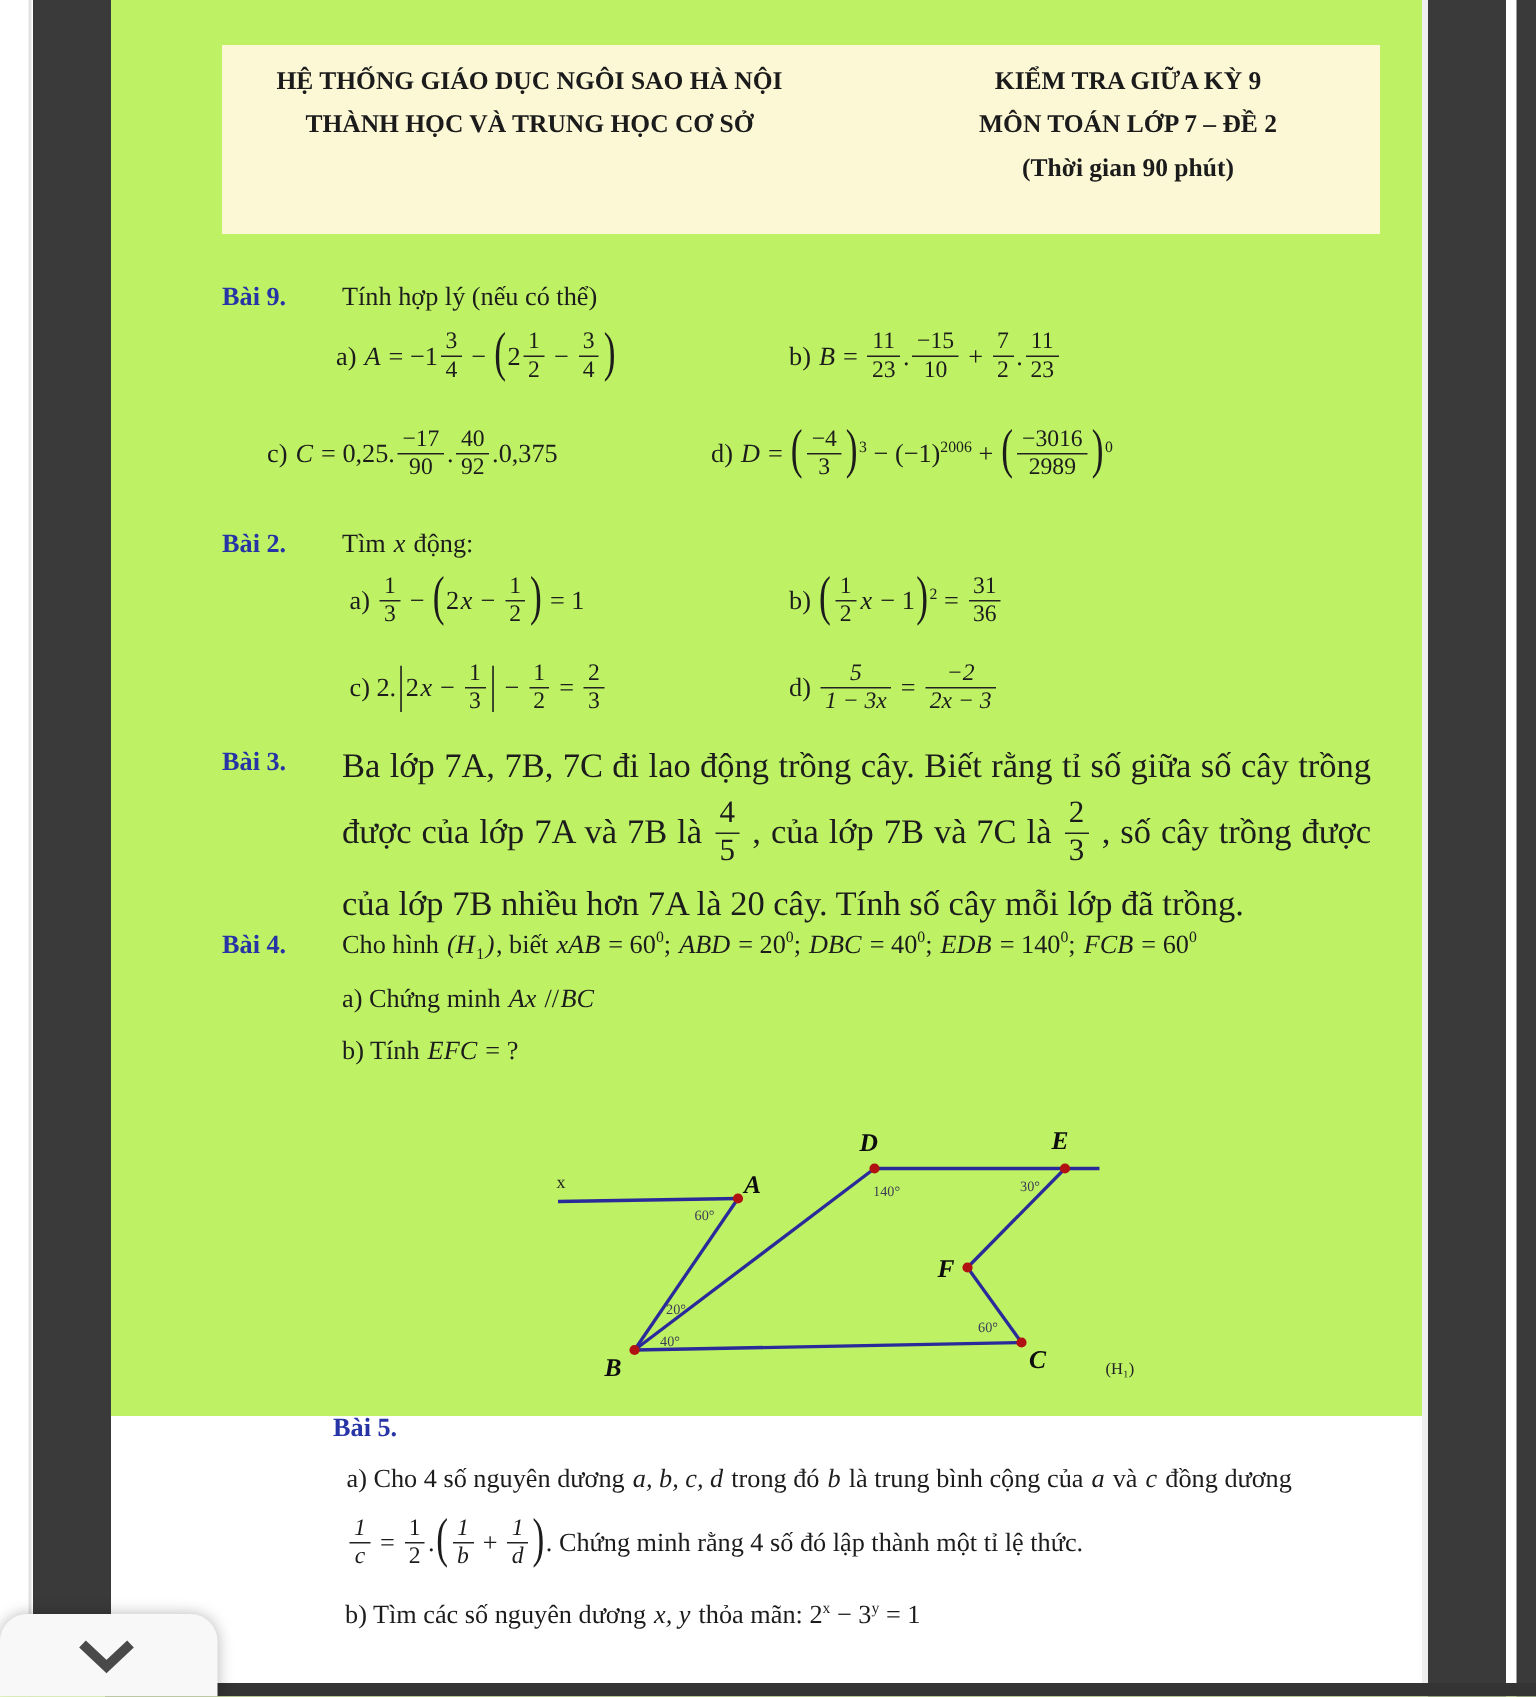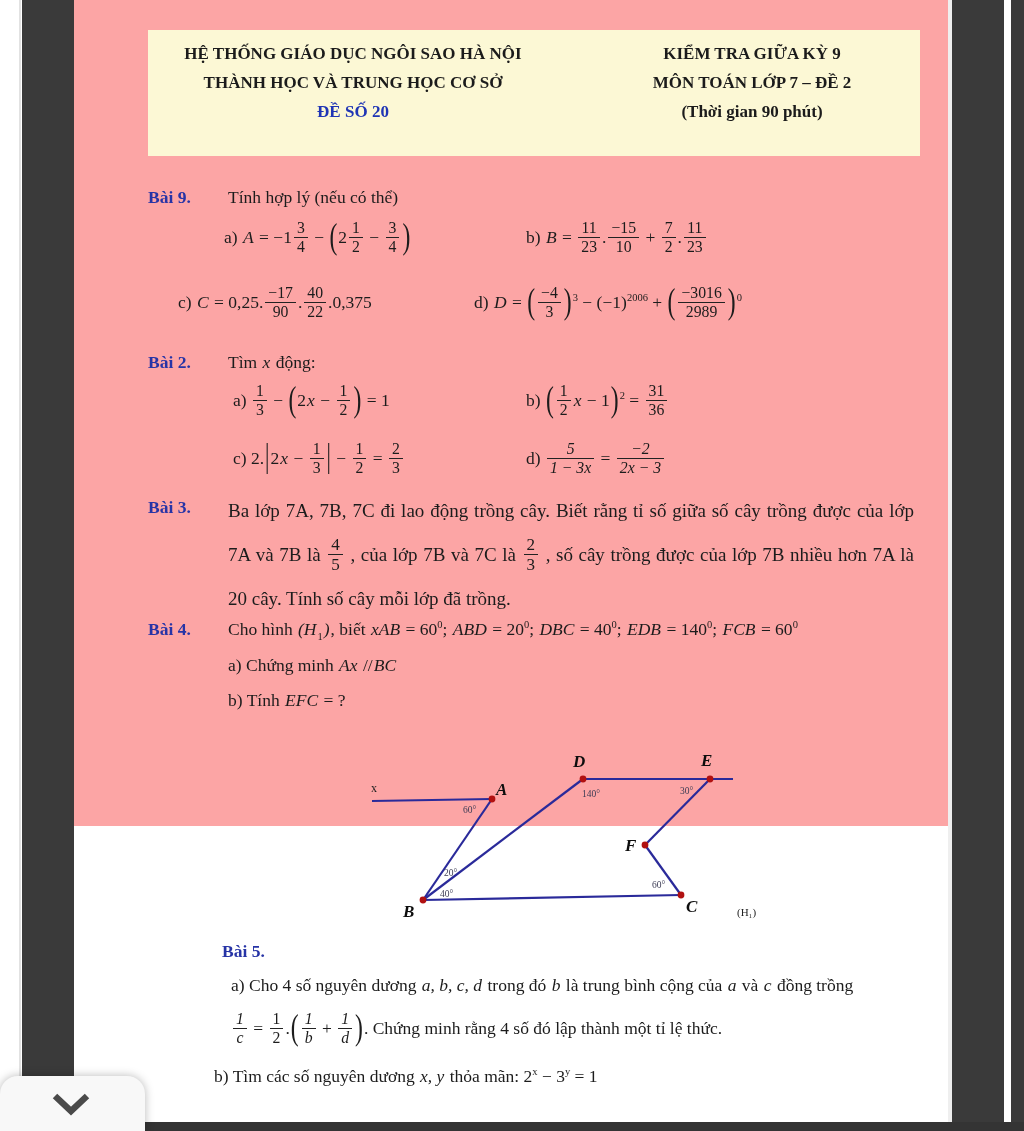--- a/index.html
+++ b/index.html
@@ -6,34 +6,34 @@
   body{width:1024px;height:1131px;position:relative;background:#ffffff;
        font-family:"Liberation Serif",serif;color:#1c1c1c;overflow:hidden}
   
   .edge-line{position:absolute;left:19px;top:0;width:2px;height:1131px;background:#e2e2e2}
   .bar{position:absolute;background:#3a3a3a}
   .bar-left{left:22px;top:0;width:52px;height:1123px}
   .bar-right{left:952px;top:0;width:52px;height:1131px}
   .bar-edge{left:1011px;top:0;width:13px;height:1131px}
   .bar-bottom{left:70px;top:1122px;width:954px;height:9px;background:#343434;position:absolute}
   .page-divider{position:absolute;left:948px;top:0;width:4px;height:1131px;background:#efefef}
-  .page{position:absolute;left:74px;top:0;width:874px;height:826px;background:#fca5a5}
+  .page{position:absolute;left:74px;top:0;width:874px;height:944px;background:#bef264}
 
   
   .header-box{position:absolute;left:74px;top:30px;width:772px;height:126px;background:#fcf8d5}
   .hline{font-weight:bold;font-size:17px;line-height:29px;color:#1b1b1b;text-align:center}
   .hline.blue{color:#1f35b5}
   .hcol-l{position:absolute;left:10px;top:9px;width:390px}
   .hcol-r{position:absolute;left:448px;top:9px;width:312px}
 
   
   .bai{position:absolute;font-weight:bold;color:#2734a6;font-size:17.5px;white-space:nowrap}
   .ptxt{position:absolute;font-size:17.5px;white-space:nowrap}
   .fline{position:absolute;font-size:17.5px;white-space:nowrap;line-height:50px;height:50px}
-  .para{position:absolute;font-size:19px;line-height:44px;text-align:justify}
+  .para{position:absolute;font-size:23px;line-height:44px;text-align:justify}
   .mv{font-style:italic;padding:0 1px}
   sup{font-size:0.6em;line-height:0}
   sub{font-size:0.6em;line-height:0}
   .frac{display:inline-block;vertical-align:middle;text-align:center;line-height:1.12;
         font-size:0.9em;margin:0 2px;position:relative;top:-2px}
   .frac .fn{display:block;padding:0 3px 0.5px 3px;border-bottom:1.4px solid #222}
   .frac .fd{display:block;padding:0 3px}
   .frac.it{font-style:italic}
   .bp{display:inline-block;transform:scaleY(1.55);font-size:1.35em;vertical-align:middle;
       line-height:1;padding:0 1px;position:relative;top:-2px}
@@ -62,34 +62,33 @@
 <div class="bar bar-right"></div>
 <div class="bar bar-edge"></div>
 <div class="bar-bottom"></div>
 
 <div class="page">
 
   <div class="header-box">
     <div class="hcol-l">
       <div class="hline">HỆ THỐNG GIÁO DỤC NGÔI SAO HÀ NỘI</div>
       <div class="hline">THÀNH HỌC VÀ TRUNG HỌC CƠ SỞ</div>
-      <div class="hline blue">ĐỀ SỐ 20</div>
     </div>
     <div class="hcol-r">
       <div class="hline">KIỂM TRA GIỮA KỲ 9</div>
       <div class="hline">MÔN TOÁN LỚP 7 – ĐỀ 2</div>
       <div class="hline">(Thời gian 90 phút)</div>
     </div>
   </div>
 
   <div class="bai" style="left:74px;top:187px">Bài 9.</div>
   <div class="ptxt" style="left:154px;top:187px"><span>Tính hợp lý (nếu có thể)</span></div>
   <div class="fline" style="left:150px;top:212px"><span>a) </span><span class="mv">A</span><span> = −1</span><span class="frac"><span class="fn">3</span><span class="fd">4</span></span><span> − </span><span class="bp">(</span><span>2</span><span class="frac"><span class="fn">1</span><span class="fd">2</span></span><span> − </span><span class="frac"><span class="fn">3</span><span class="fd">4</span></span><span class="bp">)</span></div>
   <div class="fline" style="left:452px;top:212px"><span>b) </span><span class="mv">B</span><span> = </span><span class="frac"><span class="fn">11</span><span class="fd">23</span></span><span>.</span><span class="frac"><span class="fn">−15</span><span class="fd">10</span></span><span> + </span><span class="frac"><span class="fn">7</span><span class="fd">2</span></span><span>.</span><span class="frac"><span class="fn">11</span><span class="fd">23</span></span></div>
-  <div class="fline" style="left:104px;top:277px"><span>c) </span><span class="mv">C</span><span> = 0,25.</span><span class="frac"><span class="fn">−17</span><span class="fd">90</span></span><span>.</span><span class="frac"><span class="fn">40</span><span class="fd">22</span></span><span>.0,375</span></div>
+  <div class="fline" style="left:104px;top:277px"><span>c) </span><span class="mv">C</span><span> = 0,25.</span><span class="frac"><span class="fn">−17</span><span class="fd">90</span></span><span>.</span><span class="frac"><span class="fn">40</span><span class="fd">92</span></span><span>.0,375</span></div>
   <div class="fline" style="left:400px;top:277px"><span>d) </span><span class="mv">D</span><span> = </span><span class="bp">(</span><span class="frac"><span class="fn">−4</span><span class="fd">3</span></span><span class="bp">)</span><sup>3</sup><span> − (−1)</span><sup>2006</sup><span> + </span><span class="bp">(</span><span class="frac"><span class="fn">−3016</span><span class="fd">2989</span></span><span class="bp">)</span><sup>0</sup></div>
 
   <div class="bai" style="left:74px;top:352px">Bài 2.</div>
   <div class="ptxt" style="left:154px;top:352px"><span>Tìm </span><span class="mv">x</span><span> động:</span></div>
   <div class="fline" style="left:159px;top:375px"><span>a) </span><span class="frac"><span class="fn">1</span><span class="fd">3</span></span><span> − </span><span class="bp">(</span><span>2</span><span class="mv">x</span><span> − </span><span class="frac"><span class="fn">1</span><span class="fd">2</span></span><span class="bp">)</span><span> = 1</span></div>
   <div class="fline" style="left:452px;top:375px"><span>b) </span><span class="bp">(</span><span class="frac"><span class="fn">1</span><span class="fd">2</span></span><span class="mv">x</span><span> − 1</span><span class="bp">)</span><sup>2</sup><span> = </span><span class="frac"><span class="fn">31</span><span class="fd">36</span></span></div>
   <div class="fline" style="left:159px;top:433px"><span>c) 2.</span><span class="ab">|</span><span>2</span><span class="mv">x</span><span> − </span><span class="frac"><span class="fn">1</span><span class="fd">3</span></span><span class="ab">|</span><span> − </span><span class="frac"><span class="fn">1</span><span class="fd">2</span></span><span> = </span><span class="frac"><span class="fn">2</span><span class="fd">3</span></span></div>
   <div class="fline" style="left:452px;top:433px"><span>d) </span><span class="frac it"><span class="fn">5</span><span class="fd">1 − 3x</span></span><span> = </span><span class="frac it"><span class="fn">−2</span><span class="fd">2x − 3</span></span></div>
 
   <div class="bai" style="left:74px;top:497px">Bài 3.</div>
@@ -128,23 +127,23 @@
     <text class="anglbl" x="128" y="68">60°</text>
     <text class="anglbl" x="247" y="52">140°</text>
     <text class="anglbl" x="345" y="49">30°</text>
     <text class="anglbl" x="109" y="131">20°</text>
     <text class="anglbl" x="105" y="152">40°</text>
     <text class="anglbl" x="317" y="143">60°</text>
     <text class="caption" x="402" y="171">(H₁)</text>
   </svg>
 
   <div class="bai" style="left:148px;top:941px">Bài 5.</div>
-  <div class="ptxt" style="left:157px;top:975px"><span>a) Cho 4 số nguyên dương </span><span class="mv">a, b, c, d</span><span> trong đó </span><span class="mv">b</span><span> là trung bình cộng của </span><span class="mv">a</span><span> và </span><span class="mv">c</span><span> đồng trồng</span></div>
+  <div class="ptxt" style="left:157px;top:975px"><span>a) Cho 4 số nguyên dương </span><span class="mv">a, b, c, d</span><span> trong đó </span><span class="mv">b</span><span> là trung bình cộng của </span><span class="mv">a</span><span> và </span><span class="mv">c</span><span> đồng dương</span></div>
   <div class="fline" style="left:157px;top:1003px"><span class="frac it"><span class="fn">1</span><span class="fd">c</span></span><span> = </span><span class="frac"><span class="fn">1</span><span class="fd">2</span></span><span>.</span><span class="bp">(</span><span class="frac it"><span class="fn">1</span><span class="fd">b</span></span><span> + </span><span class="frac it"><span class="fn">1</span><span class="fd">d</span></span><span class="bp">)</span><span>. Chứng minh rằng 4 số đó lập thành một tỉ lệ thức.</span></div>
-  <div class="ptxt" style="left:140px;top:1066px"><span>b) Tìm các số nguyên dương </span><span class="mv">x, y</span><span> thỏa mãn: 2</span><sup>x</sup><span> − 3</span><sup>y</sup><span> = 1</span></div>
+  <div class="ptxt" style="left:156px;top:1066px"><span>b) Tìm các số nguyên dương </span><span class="mv">x, y</span><span> thỏa mãn: 2</span><sup>x</sup><span> − 3</span><sup>y</sup><span> = 1</span></div>
 
 </div>
 
 <button class="collapse-btn">
   <svg class="chev" width="42" height="26" viewBox="0 0 42 26">
     <polyline points="5,5 21,20 37,5" fill="none" stroke="#4a4a4a" stroke-width="6.5"></polyline>
   </svg>
 </button>
 
 </body></html>

